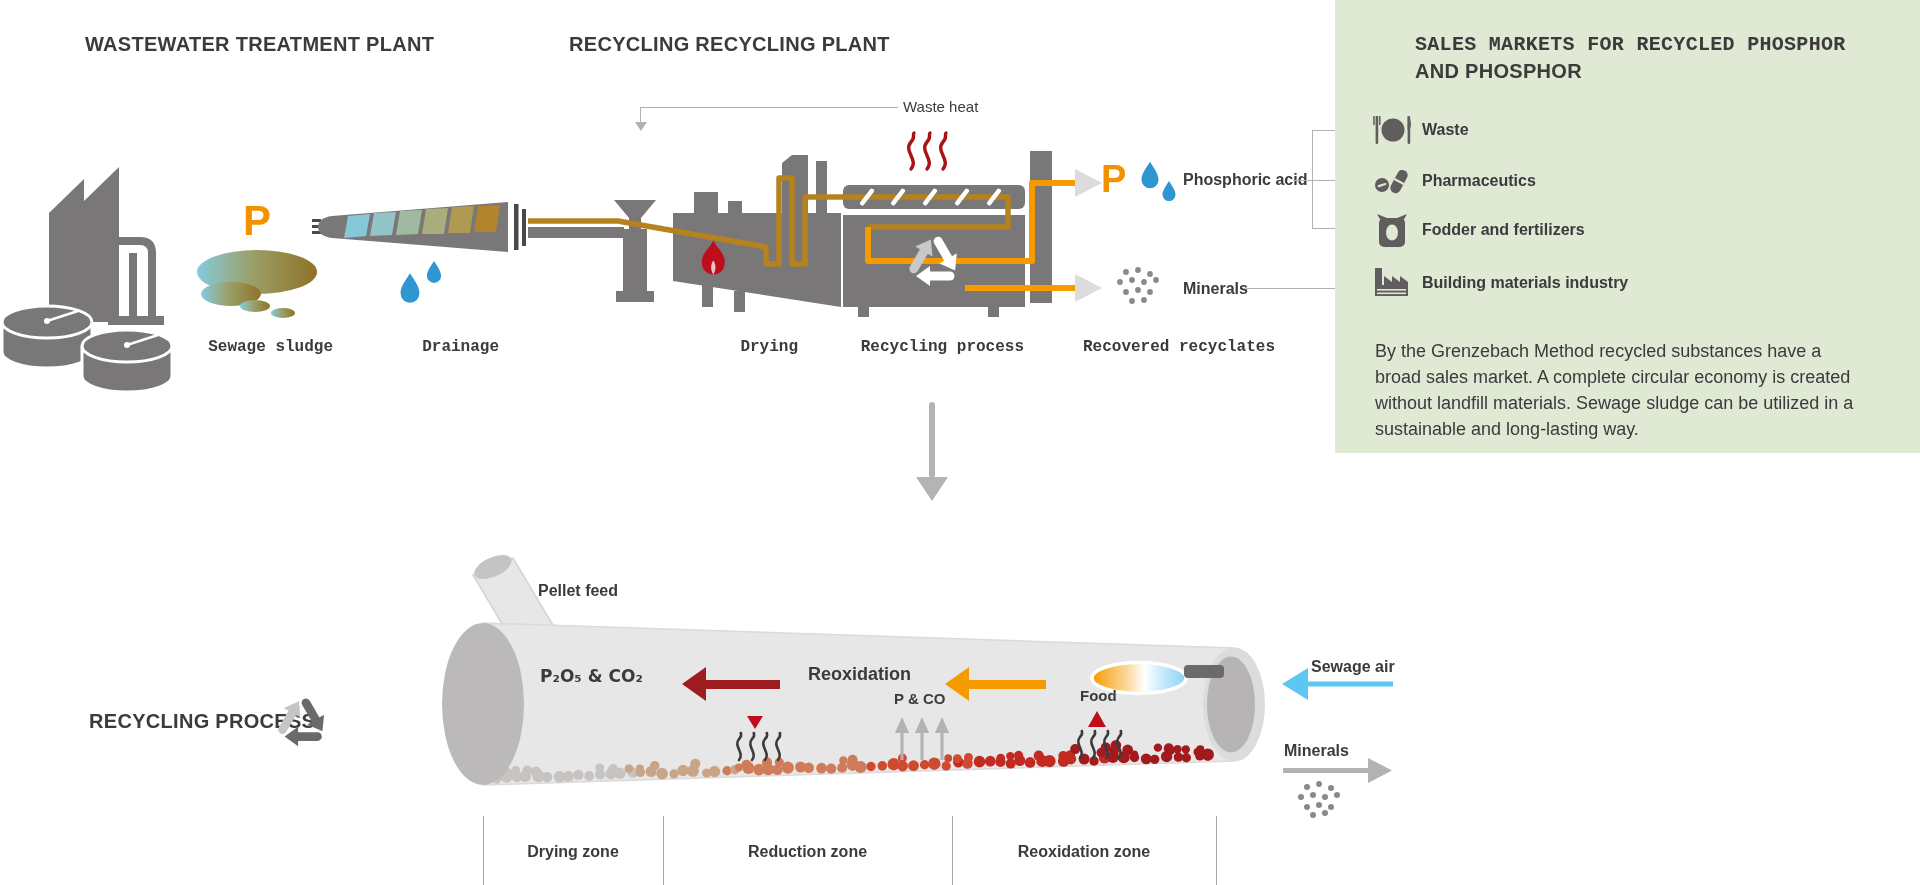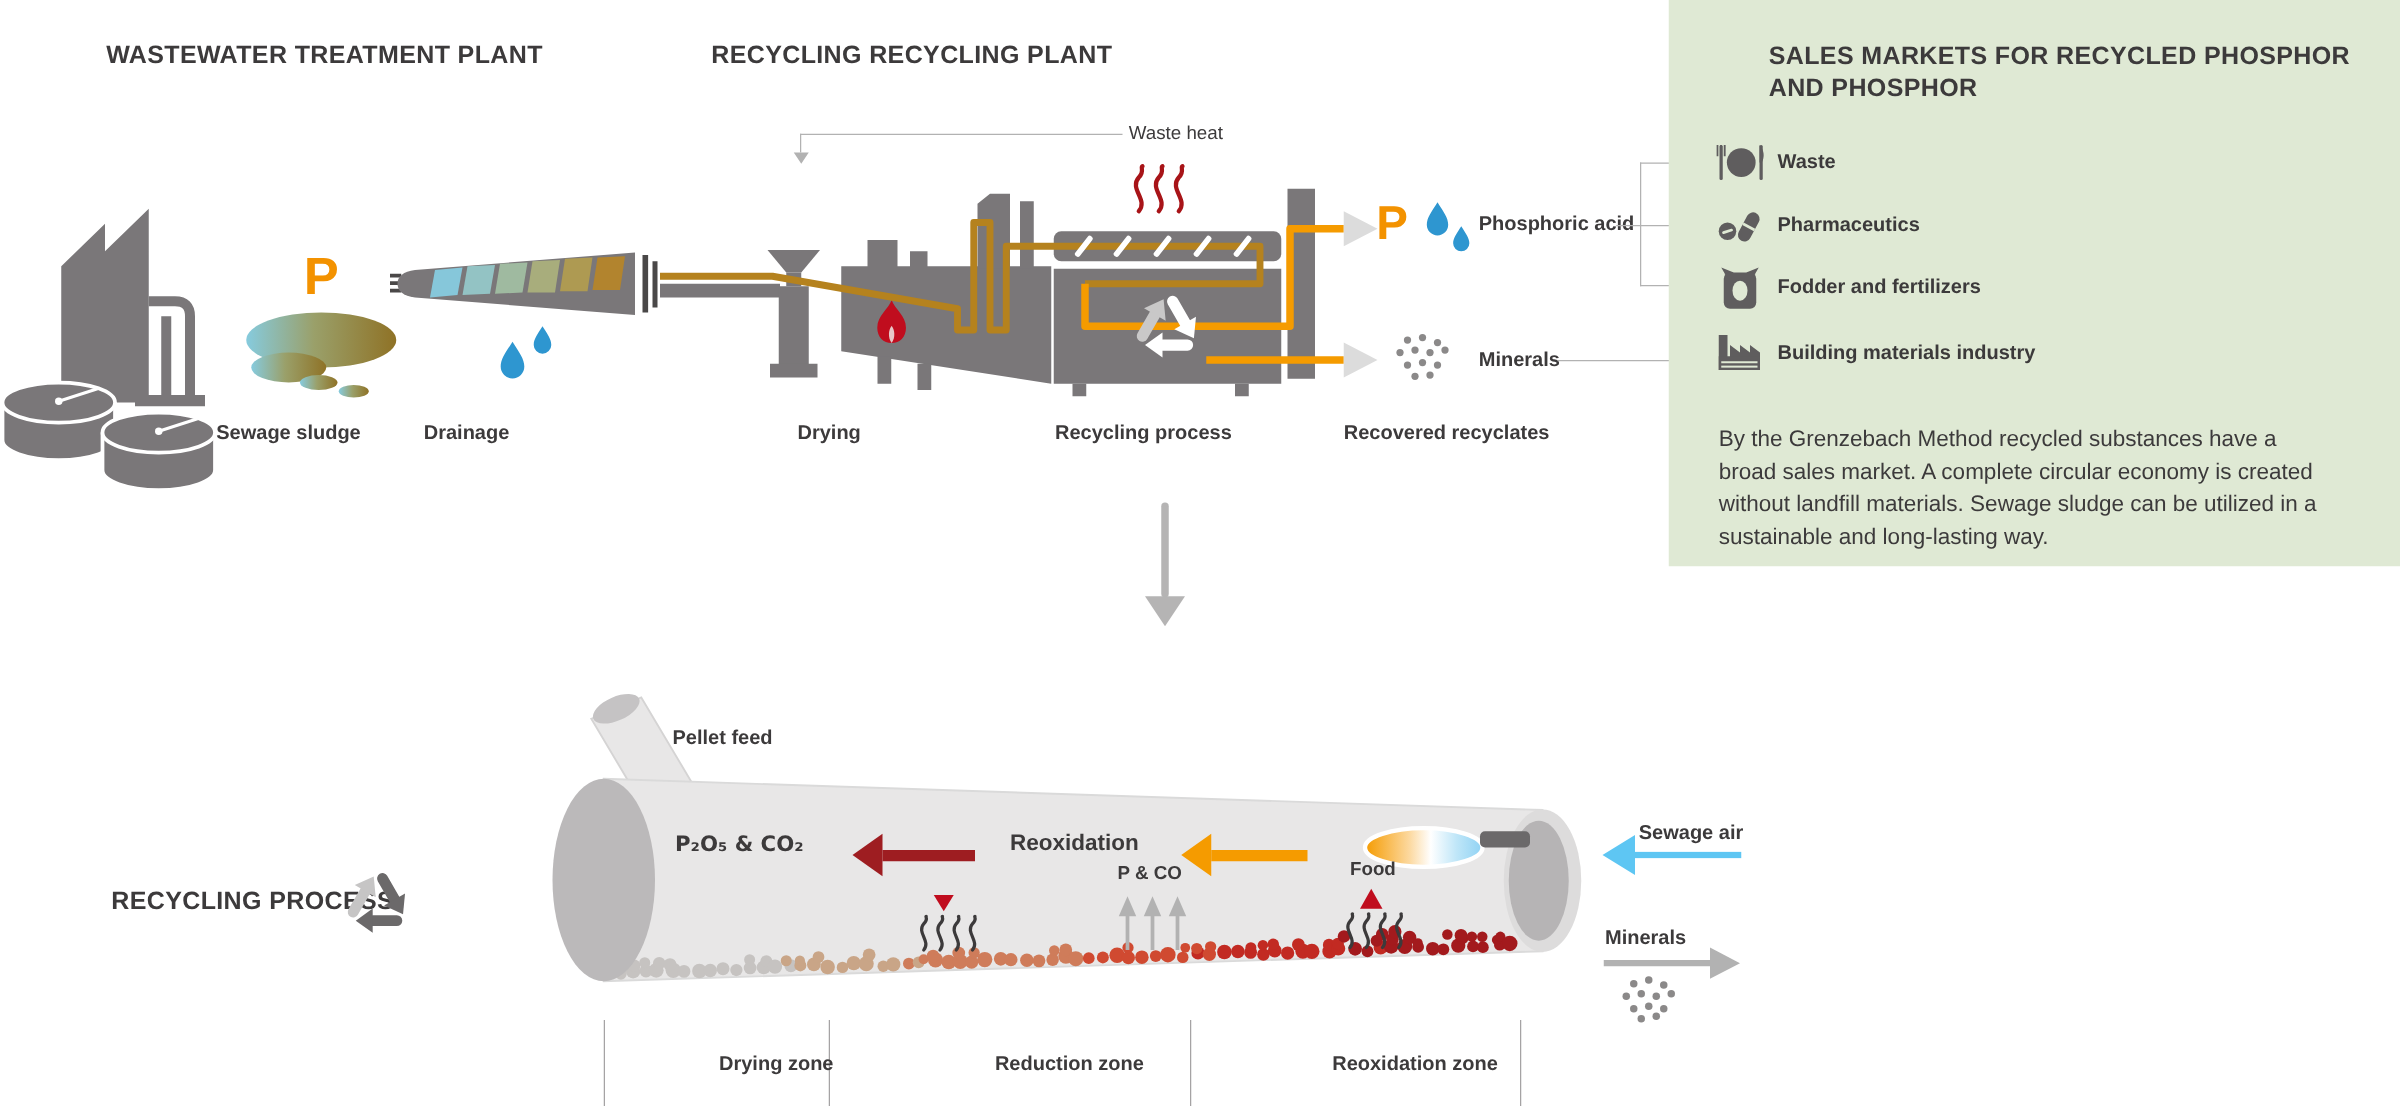--- a/index.html
+++ b/index.html
@@ -1,29 +1,29 @@
 <!DOCTYPE html>
 <html><head>
 <meta charset="utf-8">
 <style>
   html,body{margin:0;padding:0;background:#fff;}
   #canvas{position:relative;width:1920px;height:885px;overflow:hidden;background:#ffffff;
           font-family:"Liberation Sans","DejaVu Sans",sans-serif;color:#3c3a3b;}
   .abs{position:absolute;}
   .sec-title{font-size:20px;font-weight:700;letter-spacing:.3px;color:#3c3a3b;white-space:nowrap;margin-left:32px;}
   .lbl{font-size:16px;font-weight:700;color:#3c3a3b;white-space:nowrap;}
-  .lbl-c{text-align:left;}
+  .lbl-c{text-align:right;font-family:Liberation Mono, monospace;}
   .small-lbl{font-size:15px;font-weight:700;color:#3c3a3b;white-space:nowrap;}
   .thin-line{background:#b2b2b2;}
   .p-big{font-size:42px;font-weight:800;color:#f39200;line-height:1;}
   .p-out{font-size:38px;font-weight:800;color:#f39200;line-height:1;}
   #green-panel{left:1335px;top:0;width:585px;height:453px;background:#dfe9d4;}
   .g-item-label{font-size:16px;font-weight:700;color:#3c3a3b;white-space:nowrap;}
   #sales-desc{left:1375px;top:338px;width:492px;font-size:18px;line-height:26px;font-weight:400;color:#3c3a3b;}
-  .zone-lbl{font-size:16px;font-weight:700;text-align:center;color:#3c3a3b;margin-left:48px;}
+  .zone-lbl{font-size:16px;font-weight:700;text-align:center;color:#3c3a3b;}
   .zone-div{width:1px;background:#a5a3a4;top:816px;height:69px;}
   .sub{font-family:"DejaVu Sans",sans-serif;}
   .arrow-down-head{width:0;height:0;border-left:6px solid transparent;border-right:6px solid transparent;border-top:9px solid #b2b2b2;}
 </style>
 </head>
 <body>
 
 <div id="canvas">
 
   <div class="abs sec-title" style="left:53px;top:33px;">WASTEWATER TREATMENT PLANT</div>
@@ -181,21 +181,21 @@
   <div class="abs thin-line" style="left:1312px;top:228px;width:48px;height:1px;"></div>
   <div class="abs thin-line" style="left:1246px;top:288px;width:114px;height:1px;"></div>
 
   <div class="abs lbl lbl-c" style="left:173px;top:338px;width:160px;">Sewage sludge</div>
   <div class="abs lbl lbl-c" style="left:339px;top:338px;width:160px;">Drainage</div>
   <div class="abs lbl lbl-c" style="left:638px;top:338px;width:160px;">Drying</div>
   <div class="abs lbl lbl-c" style="left:844px;top:338px;width:180px;">Recycling process</div>
   <div class="abs lbl lbl-c" style="left:1075px;top:338px;width:200px;">Recovered recyclates</div>
 
   <div class="abs" id="green-panel">
-    <div class="abs sec-title" style="left:48px;top:32px;line-height:26px;">SALES MARKETS FOR RECYCLED PHOSPHOR</div>
+    <div class="abs sec-title" style="left:48px;top:32px;line-height:26px;font-family:Liberation Mono, monospace;">SALES MARKETS FOR RECYCLED PHOSPHOR</div>
     <div class="abs sec-title" style="left:48px;top:58px;line-height:26px;">AND PHOSPHOR</div>
 
     <div class="abs" style="left:38px;top:112px;">
       <svg width="40" height="36" viewBox="0 0 40 36">
         <g fill="#5f5d5e">
           <rect x="2.6" y="4" width="2.6" height="28" rx="1.2"></rect>
           <rect x="0.2" y="4" width="1.5" height="9"></rect>
             <rect x="3.1" y="4" width="1.5" height="9"></rect>
             <rect x="6" y="4" width="1.5" height="9"></rect>
           <circle cx="20" cy="18" r="11.5"></circle>

